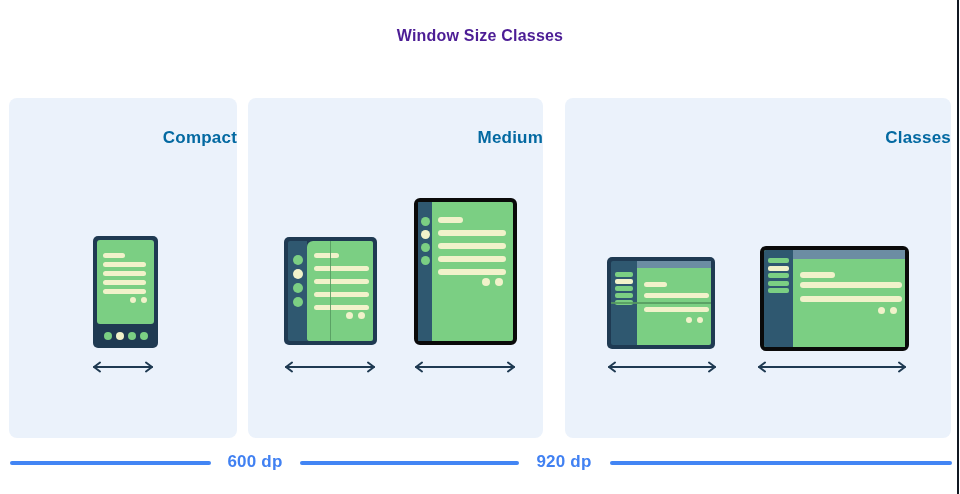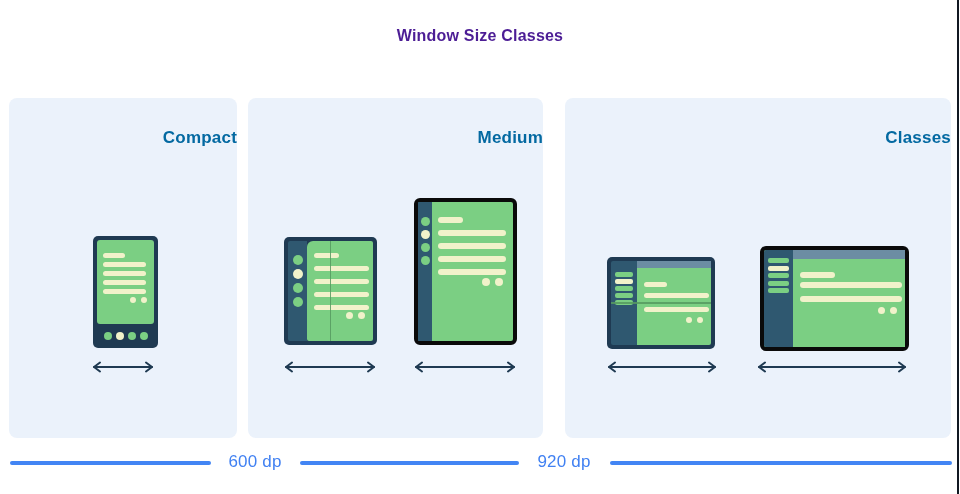--- a/index.html
+++ b/index.html
@@ -75,21 +75,21 @@
                  padding:8px 0 0 4px; gap:2.5px; }
   #table .rail .bar { width:21px; height:5px; }
   #table .topbar { left:29px; top:0; width:112px; height:9px; }
   #table .screen { left:29px; top:9px; width:112px; height:88px; }
 
   
   .rseg { position:absolute; top:461px; height:4px; border-radius:2px; background:#4285F4; }
   #rs1 { left:10px; width:201px; }
   #rs2 { left:300px; width:219px; }
   #rs3 { left:610px; width:342px; }
-  .rlabel { position:absolute; top:452px; font-size:17px; font-weight:400;
+  .rlabel { position:absolute; top:452px; font-size:17px; font-weight:700;
             color:#4181F2; text-align:center; letter-spacing:.2px; }
   #rl1 { left:215px; width:80px; }
   #rl2 { left:524px; width:80px; }
 
   
   #edge { position:absolute; right:1px; top:0; width:2px; height:494px; background:#111822; }
 </style>
 </head>
 <body>
 

